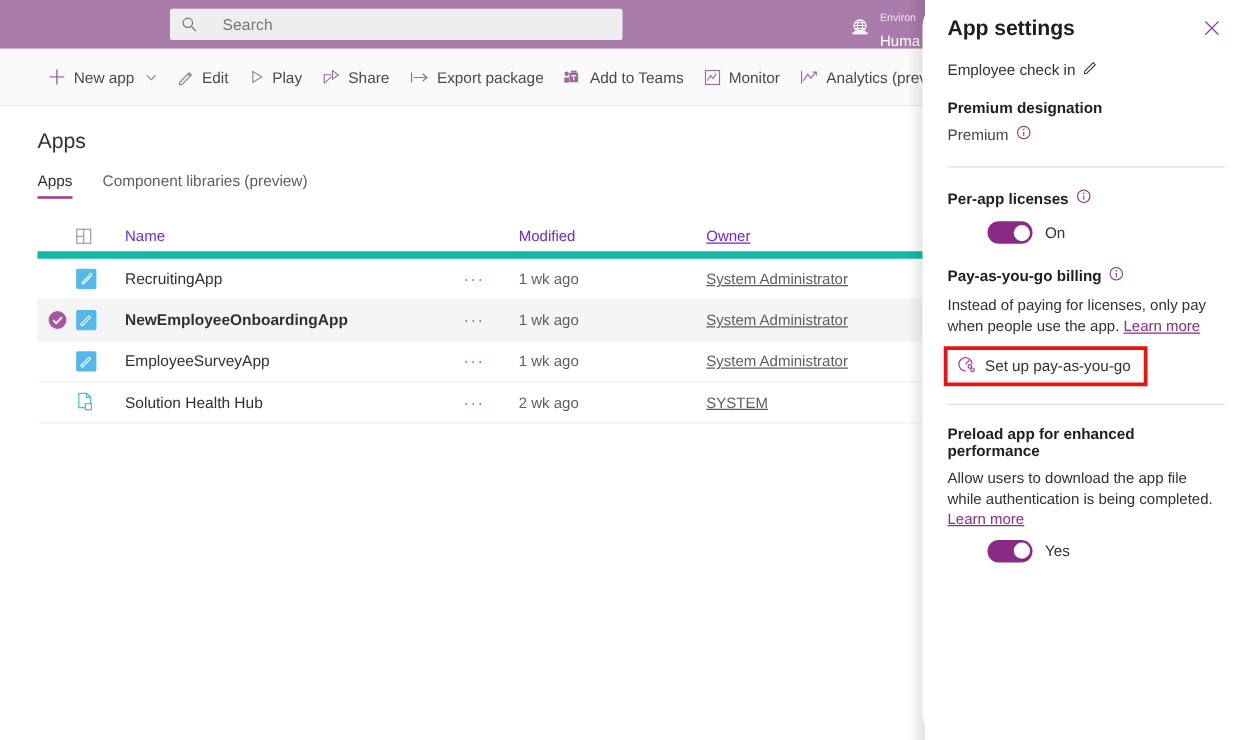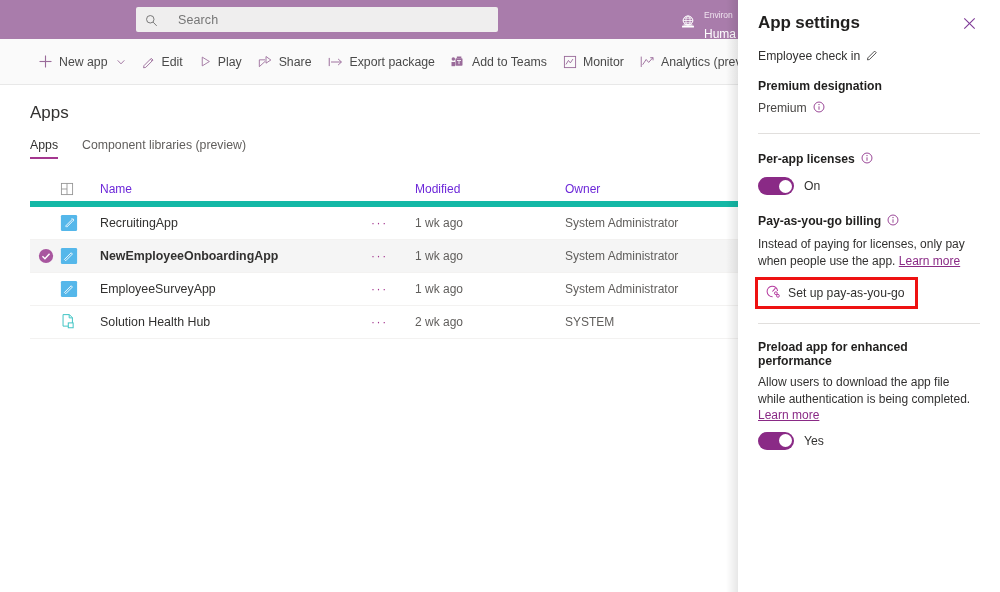--- a/index.html
+++ b/index.html
@@ -132,21 +132,21 @@
     height: 30px;
     border-bottom: 6px solid #14b8a6;
     font-size: 12px;
     color: #6d28d9;
   }
   .col-check { width: 30px; flex: 0 0 30px; }
   .col-icon  { width: 32px; flex: 0 0 32px; display:flex; align-items:center; }
   .col-name  { flex: 1 1 auto; min-width: 0; padding-left: 8px; }
   .col-ell   { width: 44px; flex: 0 0 44px; text-align: left; }
   .col-mod   { width: 150px; flex: 0 0 150px; }
-  .col-own   { width: 175px; flex: 0 0 175px; }
+  .col-own   { width: 175px; flex: 0 0 175px; text-decoration: underline; }
 
   .trow {
     display: flex;
     align-items: center;
     height: 33px;
     border-bottom: 1px solid #f3f2f1;
     font-size: 12.4px;
     color: #323130;
   }
   .trow.selected { background: #f5f5f5; }
@@ -167,20 +167,21 @@
     pointer-events: none;
   }
 
   
   .panel {
     position: absolute;
     right: 0; top: 0;
     width: 262px; height: 592px;
     background: #ffffff;
     padding: 0 20px;
+    border-radius: 21px;
   }
   .panel-head {
     display: flex;
     align-items: flex-start;
     justify-content: space-between;
     padding-top: 13px;
   }
   .panel-title {
     font-size: 17px;
     font-weight: 700;
@@ -218,21 +219,21 @@
     border-radius: 10px;
     padding: 0 2px;
     justify-content: flex-end;
     cursor: default;
   }
   .toggle .knob {
     width: 13px; height: 13px;
     border-radius: 50%;
     background: #ffffff;
   }
-  .toggle-row { display: flex; align-items: center; gap: 10px; margin-top: 9px; }
+  .toggle-row { display: flex; align-items: center; gap: 10px; margin-top: 9px; margin-left: 32px; }
   .toggle-label { font-size: 12.2px; color: #323130; }
 
   .link {
     color: #8a2a86;
     text-decoration: underline;
   }
 
   .payg-btn {
     display: inline-flex;
     align-items: center;

